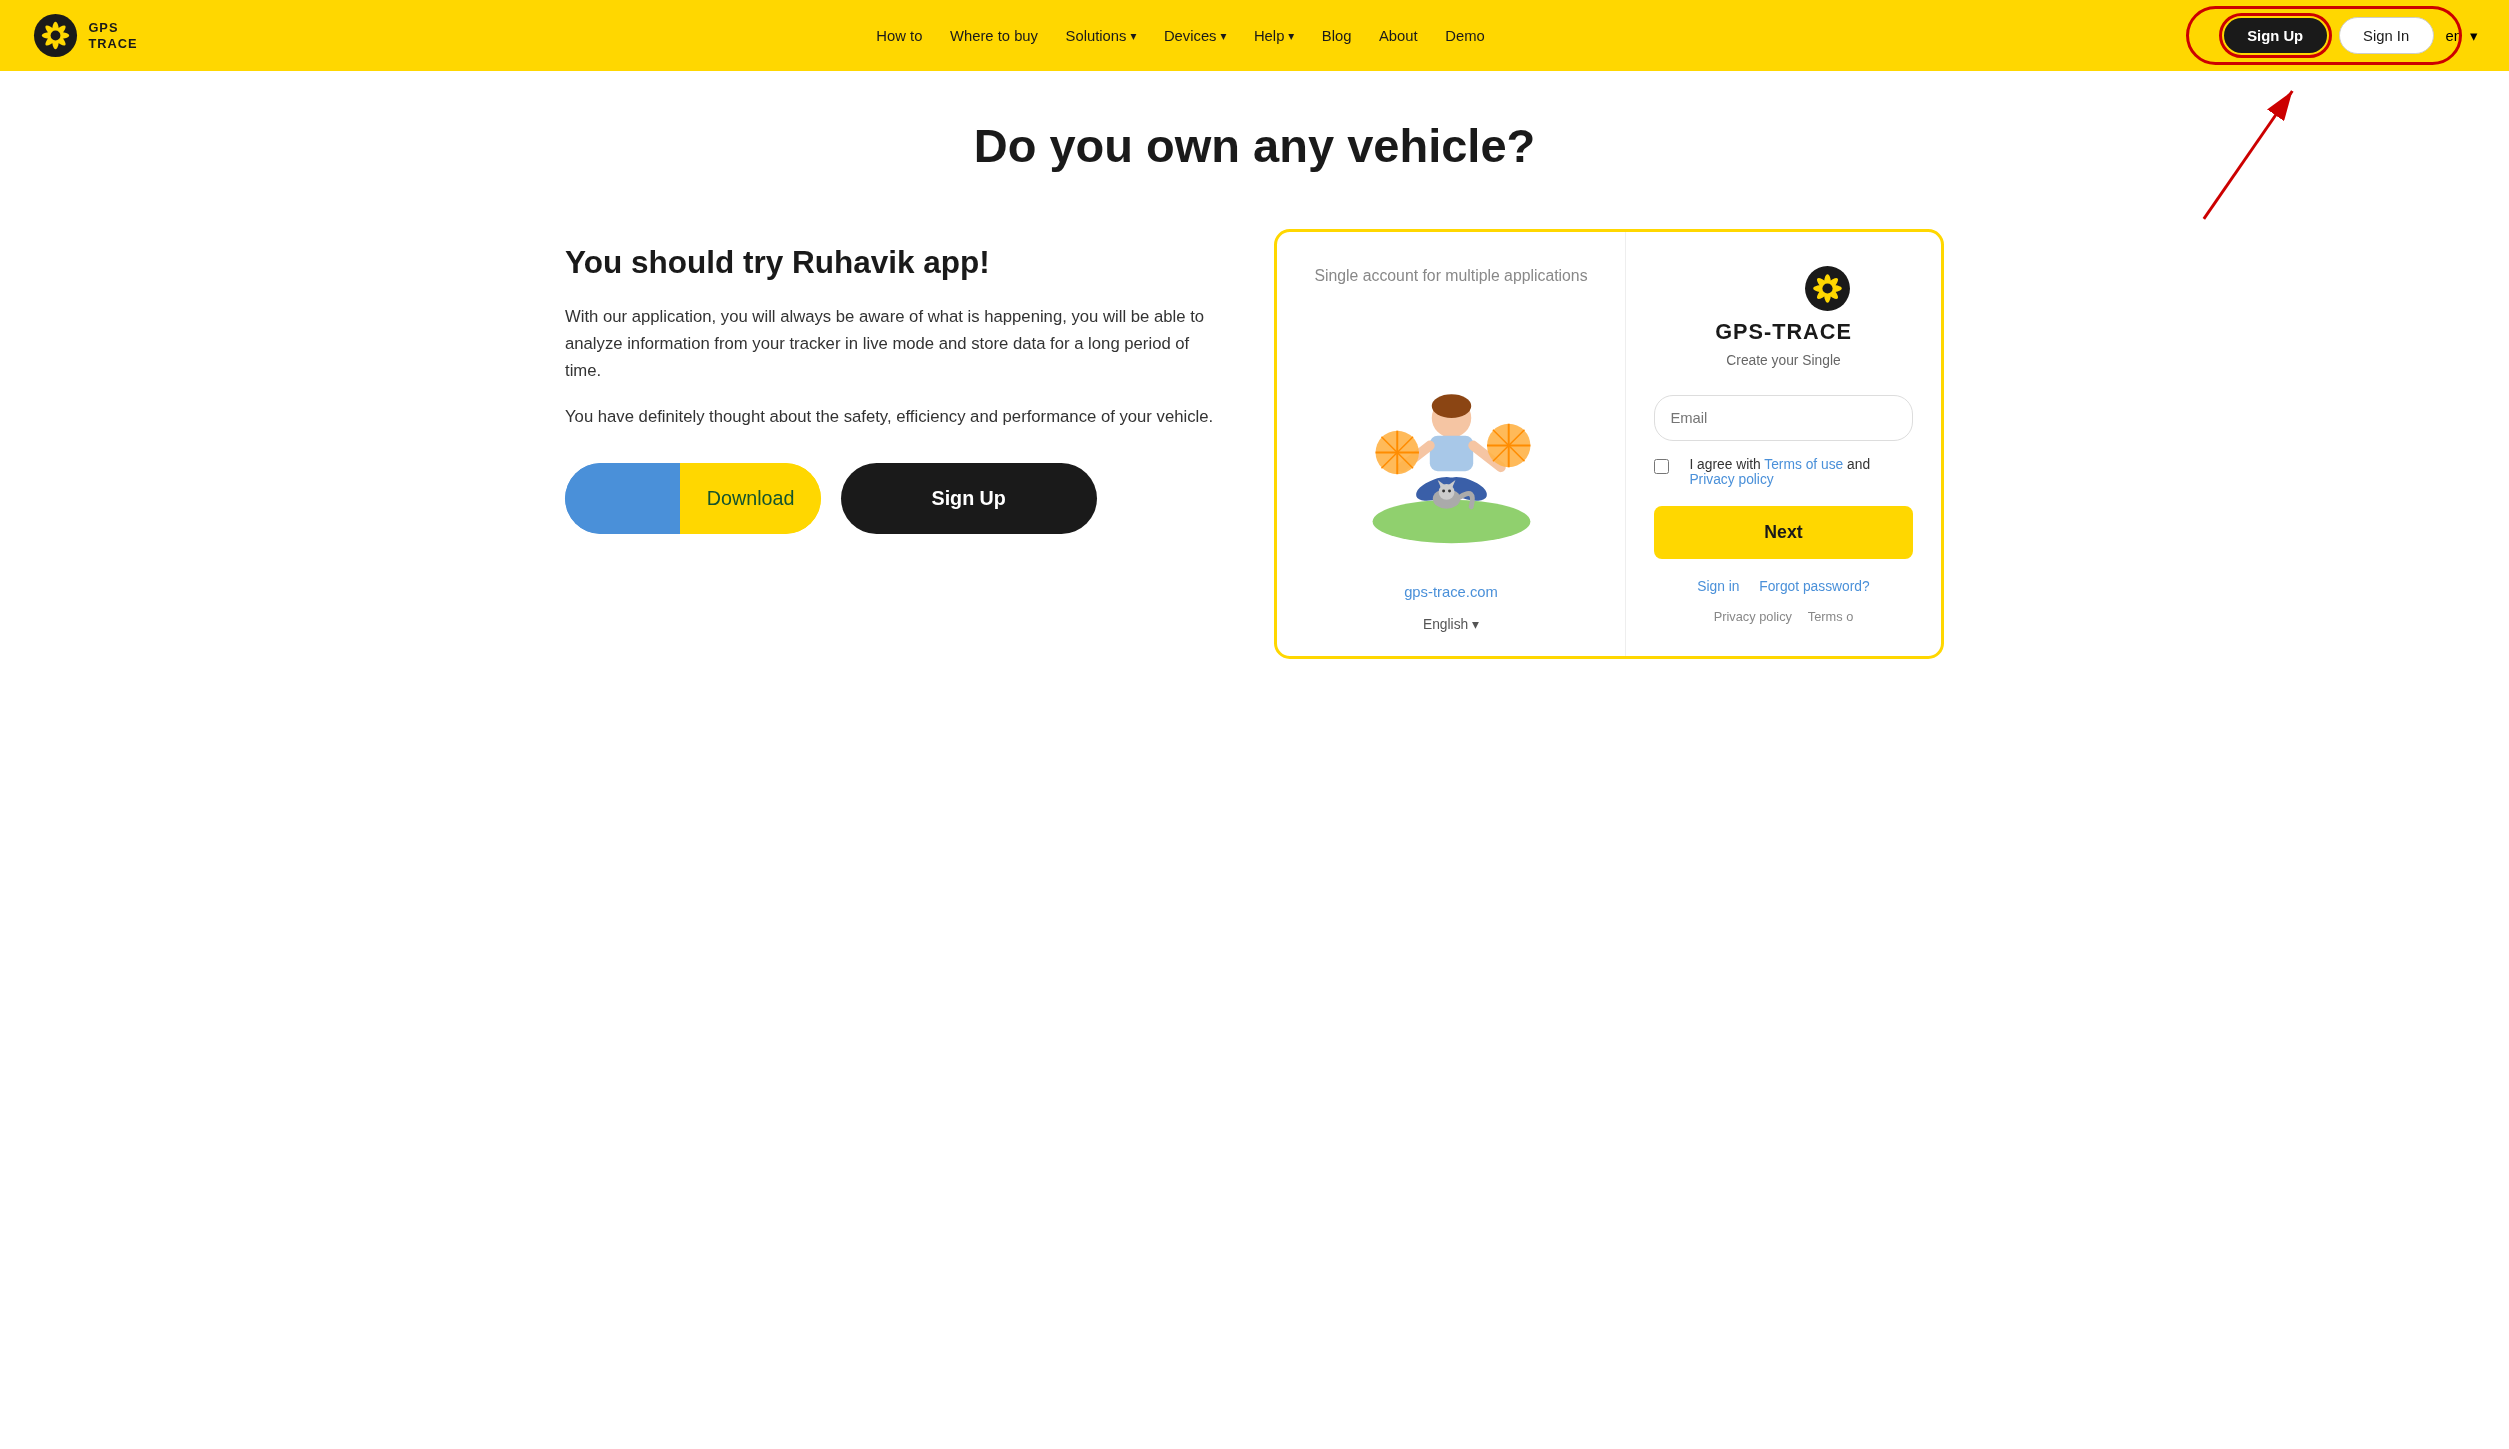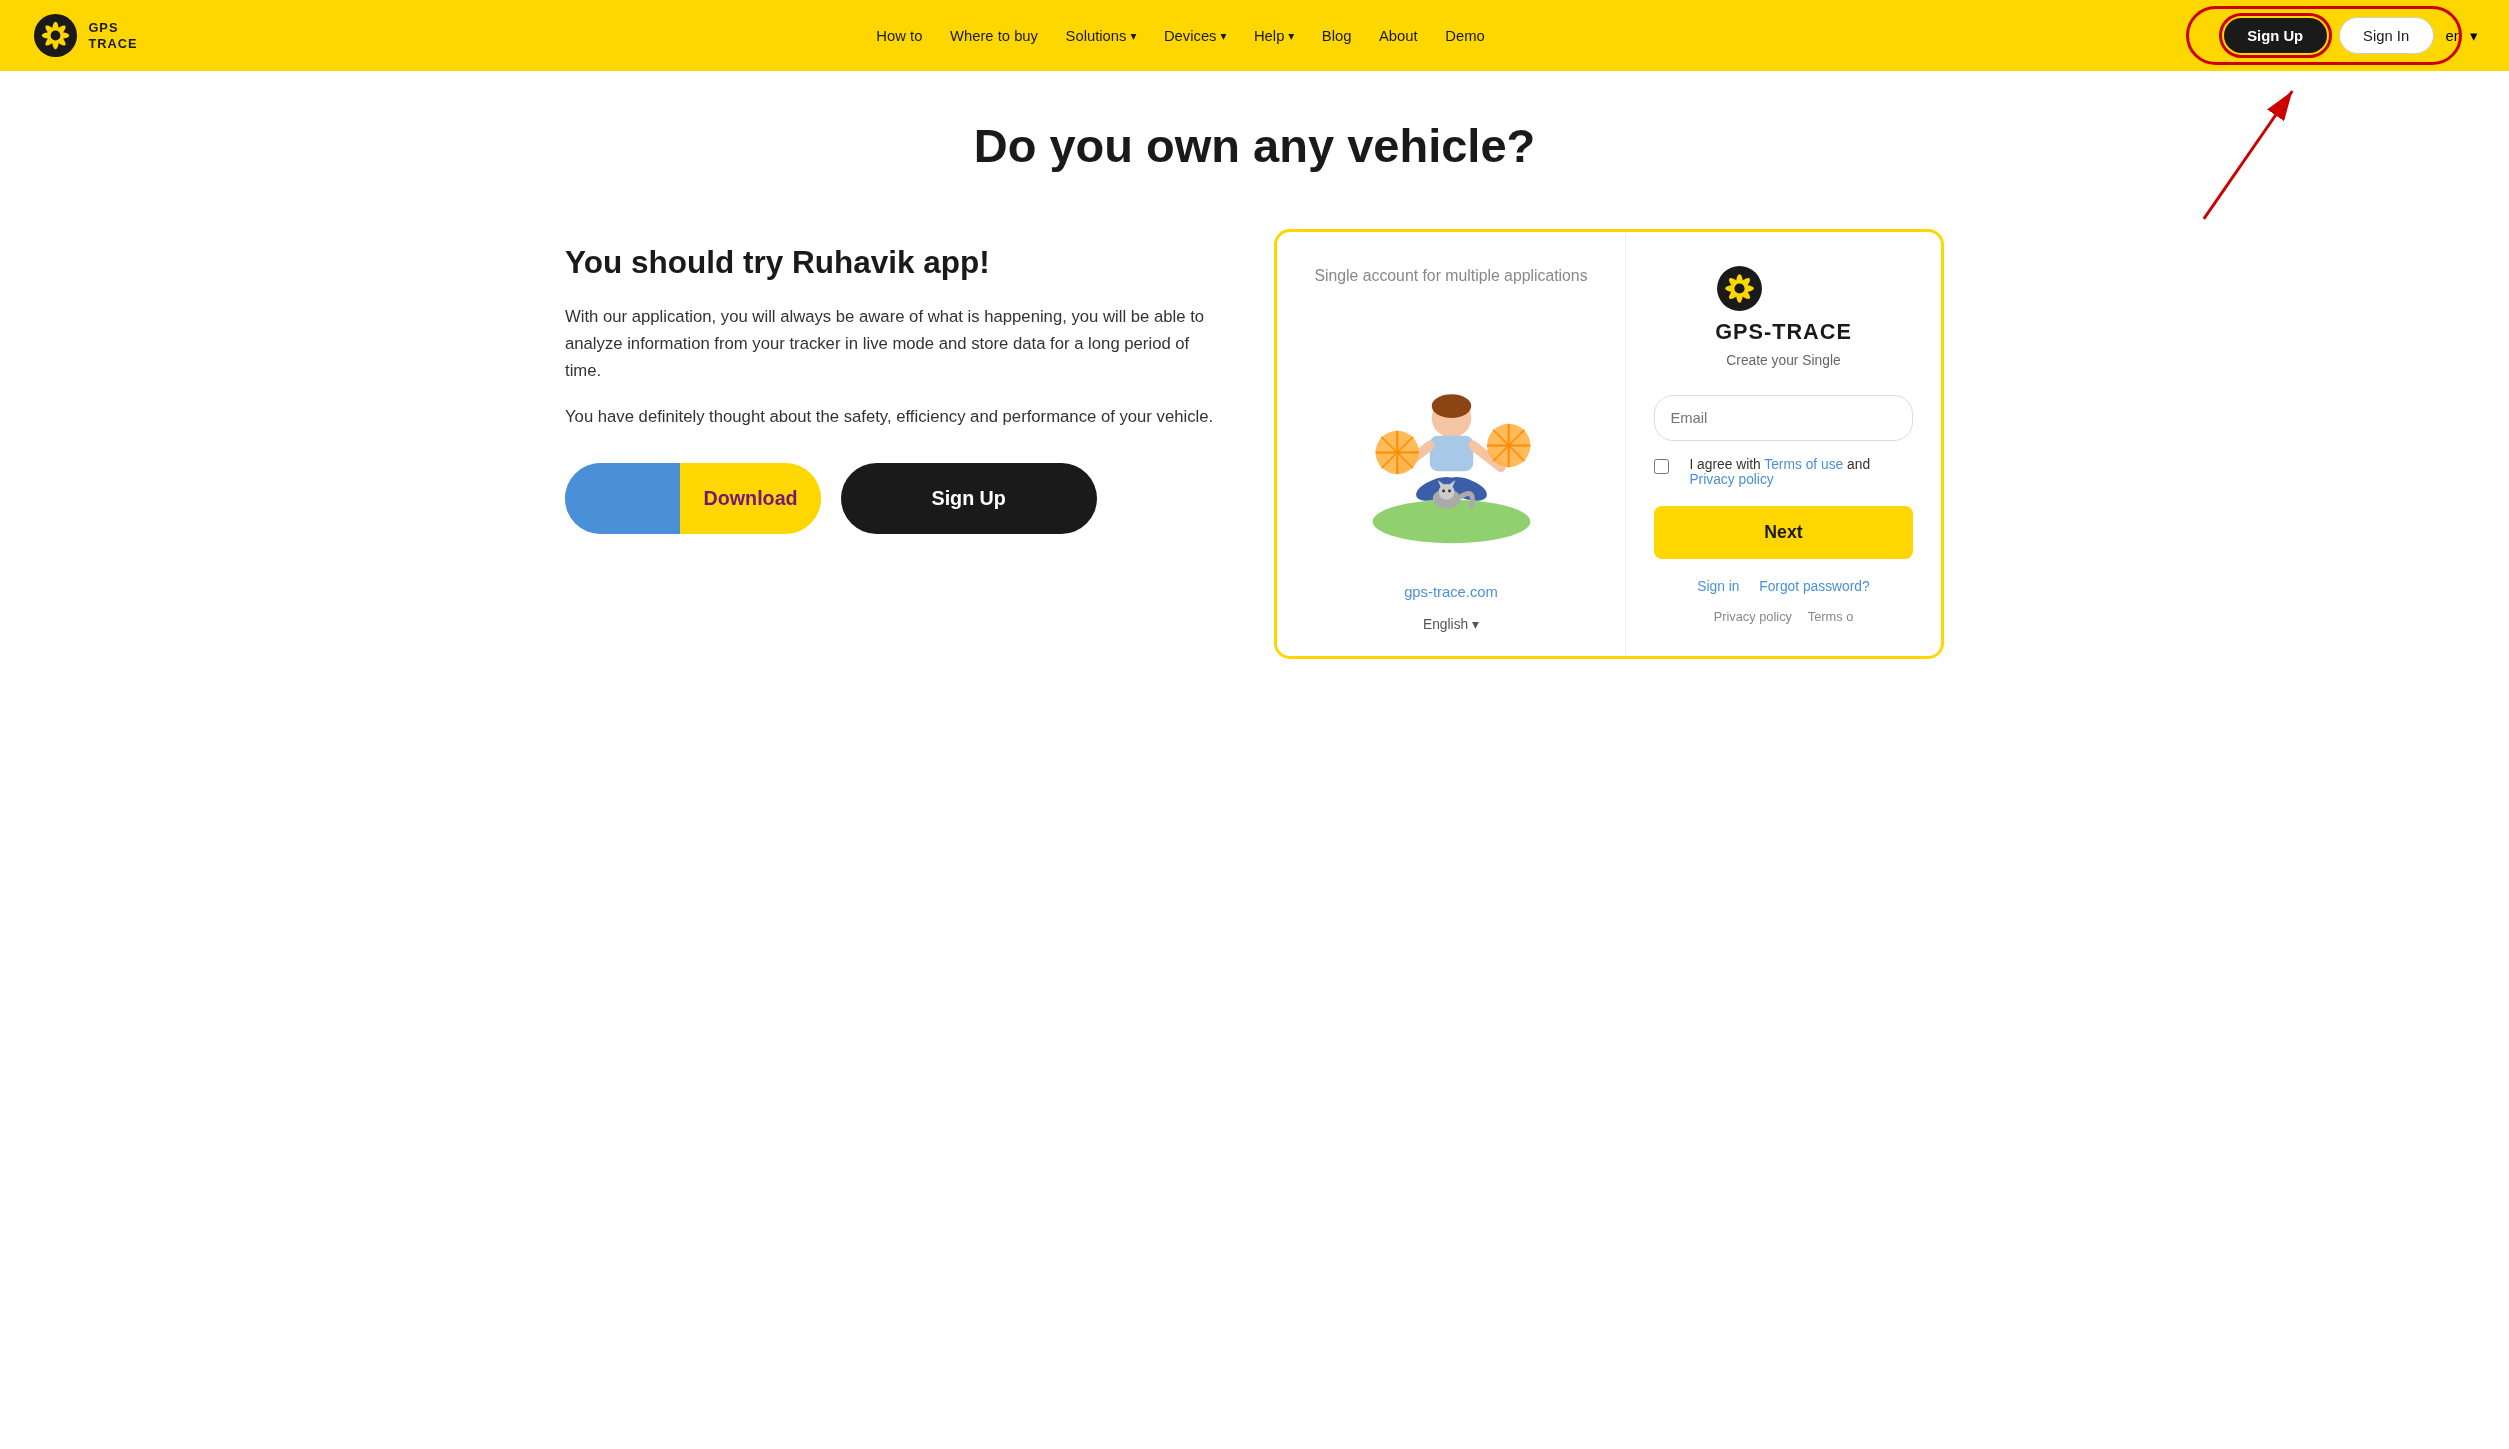--- a/index.html
+++ b/index.html
@@ -180,22 +180,22 @@
     }
     .btn-download-yellow {
       background: #FFD700;
       flex: 1;
       height: 100%;
       border-radius: 0 39px 39px 0;
       display: flex;
       align-items: center;
       justify-content: center;
       font-size: 19.7px;
-      font-weight: 700;
-      color: #701a75;
+      font-weight: 400;
+      color: #14532d;
     }
     .btn-signup-cta {
       background: #1a1a1a;
       color: #fff;
       border: none;
       border-radius: 39px;
       padding: 0 39px;
       font-size: 19.7px;
       font-weight: 700;
       cursor: pointer;
@@ -254,21 +254,21 @@
     .panel-right {
       width: 315px;
       padding: 31.5px 27.6px;
       display: flex;
       flex-direction: column;
       align-items: center;
     }
     .gps-trace-logo {
       display: flex;
       flex-direction: column;
-      align-items: flex-start;
+      align-items: flex-end;
       margin-bottom: 7.9px;
     }
     .gps-trace-logo-text {
       font-size: 21.7px;
       font-weight: 800;
       letter-spacing: 1px;
       color: #1a1a1a;
       margin-top: 5.9px;
     }
     .gps-trace-subtitle {

